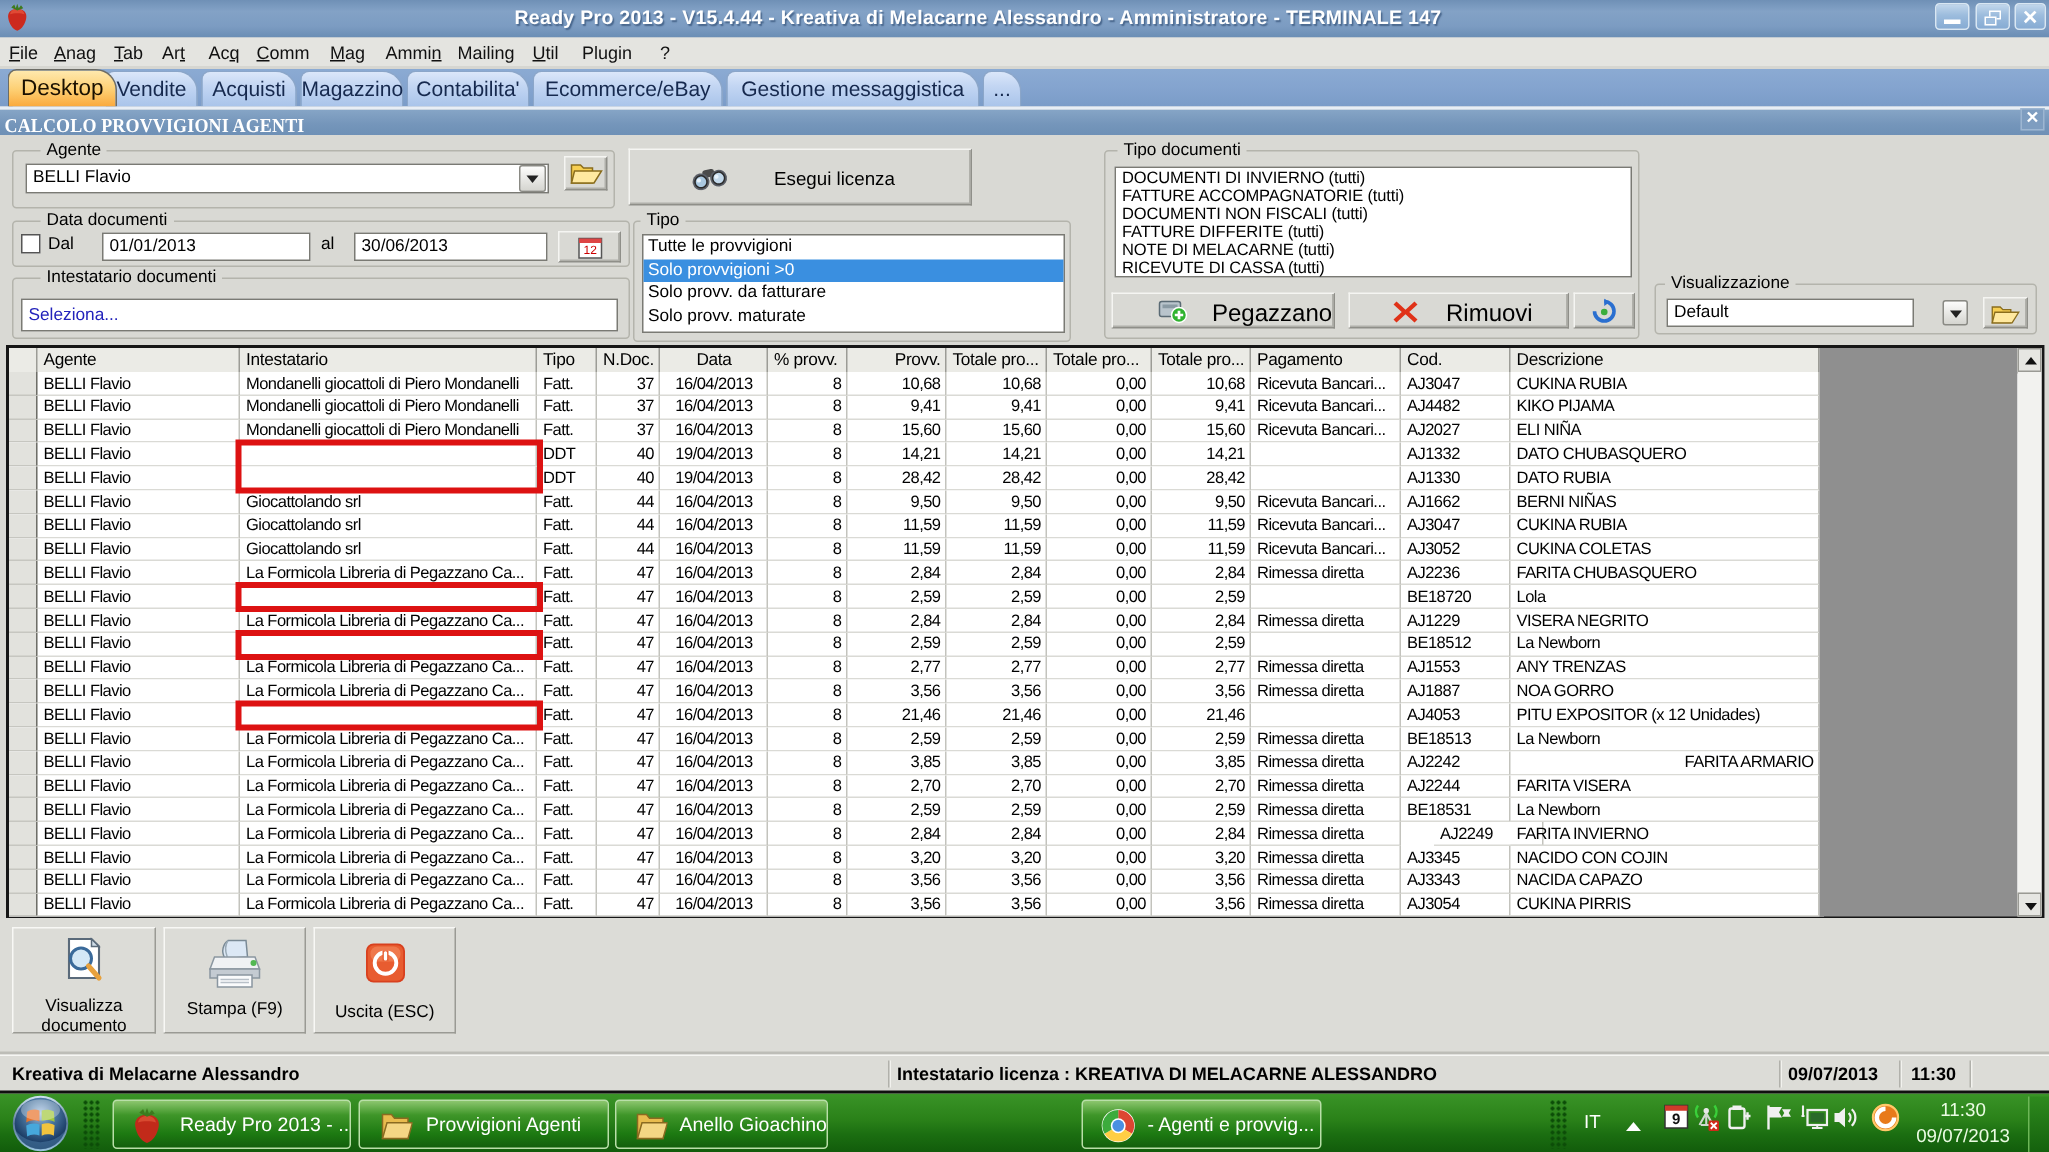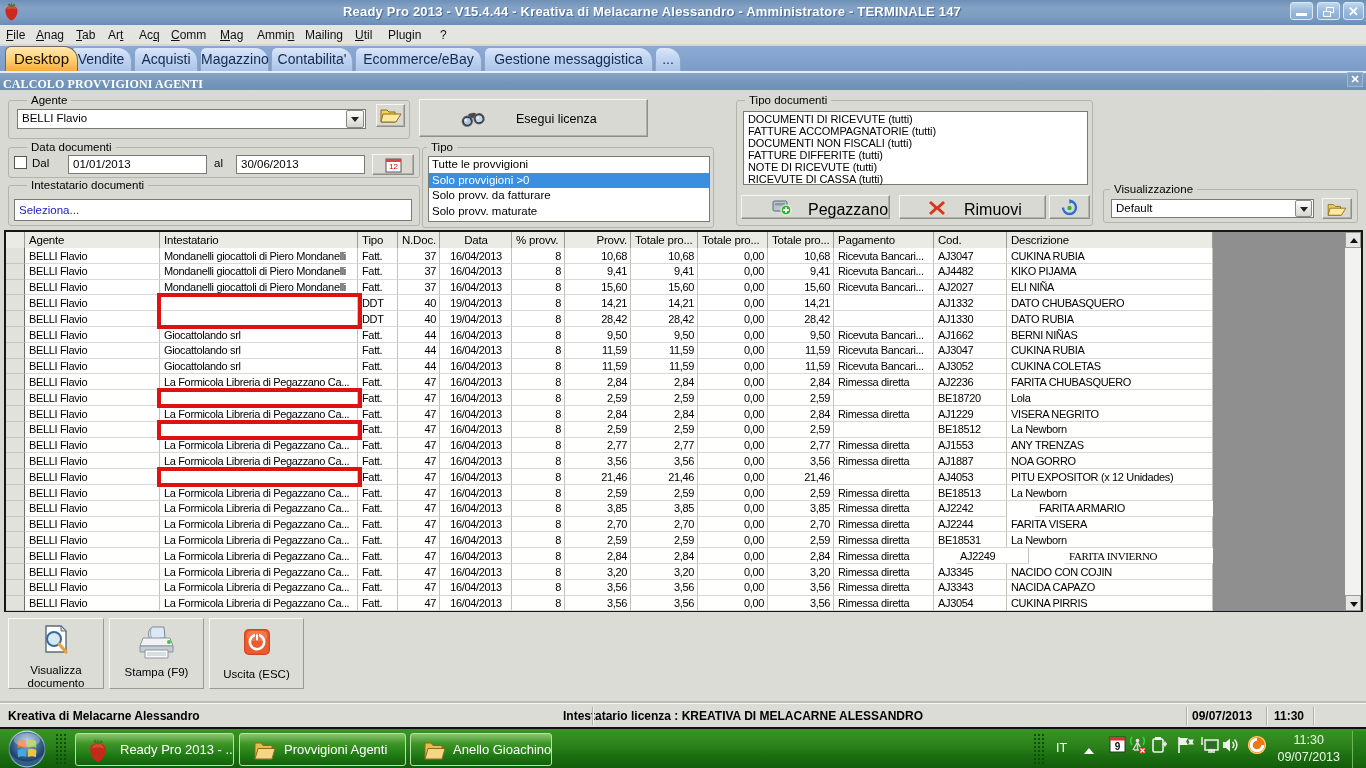--- a/index.html
+++ b/index.html
@@ -158,25 +158,25 @@
  <div style="padding:1px 0 0 3px;height:15.5px">Tutte le provvigioni</div>
  <div style="padding:1px 0 0 3px;height:15.5px;background:#3a8fe0;color:#fff">Solo provvigioni &gt;0</div>
  <div style="padding:1px 0 0 3px;height:15.5px">Solo provv. da fatturare</div>
  <div style="padding:1px 0 0 3px;height:15.5px">Solo provv. maturate</div>
 </div>
 
 <div class="gbox" style="left:736px;top:100px;width:357px;height:126px">
     <span class="glabel" style="left:8px">Tipo documenti</span>
   </div>
 <div class="field" style="left:743px;top:111px;width:345px;height:74px;padding:1px 0 0 0;font-size:11px;line-height:12.1px;letter-spacing:-0.1px">
- <div style="padding-left:4px">DOCUMENTI DI RICEVUTE (tutti)</div>
+ <div style="padding-left:4px">DOCUMENTI DI INVIERNO (tutti)</div>
  <div style="padding-left:4px">FATTURE ACCOMPAGNATORIE (tutti)</div>
  <div style="padding-left:4px">DOCUMENTI NON FISCALI (tutti)</div>
  <div style="padding-left:4px">FATTURE DIFFERITE (tutti)</div>
- <div style="padding-left:4px">NOTE DI RICEVUTE (tutti)</div>
+ <div style="padding-left:4px">NOTE DI MELACARNE (tutti)</div>
  <div style="padding-left:4px">RICEVUTE DI CASSA (tutti)</div>
 </div>
 <div class="btn3d" style="left:741px;top:195px;width:149px;height:24px">
  <svg width="20" height="17" viewBox="0 0 20 17" style="position:absolute;left:30px;top:3px">
   <rect x="1" y="2" width="14" height="10" rx="1.5" fill="#b9c4cc" stroke="#5a6a74"></rect>
   <rect x="3" y="4" width="10" height="2.5" fill="#8a9aa4"></rect>
   <circle cx="14" cy="11" r="5" fill="#2fb32f" stroke="#fff"></circle>
   <path d="M14 8.2 L14 13.8 M11.2 11 L16.8 11" stroke="#fff" stroke-width="1.8"></path>
  </svg>
  <span style="position:absolute;left:66px;top:5px">Pegazzano</span>
@@ -191,21 +191,21 @@
  <svg width="17" height="17" viewBox="0 0 17 17" style="position:absolute;left:11px;top:3px">
   <path d="M8.5 2 A6.5 6.5 0 1 1 2 8.5" fill="none" stroke="#2a6fd0" stroke-width="2.4"></path>
   <path d="M8.5 0 L12 2.5 L8.5 5Z" fill="#2a6fd0"></path>
   <circle cx="8.5" cy="9" r="2.2" fill="#3cae3c"></circle>
  </svg>
 </div>
 
 <div class="gbox" style="left:1103px;top:189px;width:255px;height:34px">
     <span class="glabel" style="left:6px">Visualizzazione</span>
   </div>
-<div class="field" style="left:1111px;top:199px;width:203px;height:19px">Default</div>
+<div class="field" style="left:1111px;top:199px;width:165px;height:19px">Default</div>
 <div class="combo-btn" style="left:1295px;top:200px;width:17px;height:17px"></div>
 <div class="btn3d" style="left:1322px;top:198px;width:30px;height:21px">
  <svg width="20" height="15" viewBox="0 0 22 17" style="position:absolute;left:4px;top:3px">
   <path d="M1 3 L7 3 L9 5 L15 5 L15 15 L1 15 Z" fill="#f7cf52" stroke="#8a6d1d"></path>
   <path d="M3 7 L21 7 L16 15 L1 15 Z" fill="#ffe9a0" stroke="#8a6d1d"></path>
  </svg>
 </div>
 
 <div class="abs" id="grid">
     <div class="hrow">
@@ -487,21 +487,21 @@
       <div class="dcell" style="left:352px;width:40px;">Fatt.</div>
       <div class="dcell" style="left:392px;width:42px;text-align:right">47</div>
       <div class="dcell" style="left:434px;width:72px;text-align:center">16/04/2013</div>
       <div class="dcell" style="left:506px;width:53px;text-align:right">8</div>
       <div class="dcell" style="left:559px;width:66px;text-align:right">3,85</div>
       <div class="dcell" style="left:625px;width:67px;text-align:right">3,85</div>
       <div class="dcell" style="left:692px;width:70px;text-align:right">0,00</div>
       <div class="dcell" style="left:762px;width:66px;text-align:right">3,85</div>
       <div class="dcell" style="left:828px;width:100px;">Rimessa diretta</div>
       <div class="dcell" style="left:928px;width:73px;">AJ2242</div>
-      <div class="dcell" style="left:1029px;width:206px;">FARITA ARMARIO</div>
+      <div class="dcell" style="left:1001px;width:206px;text-align:right;">FARITA ARMARIO</div>
     </div>
     <div class="drow" style="top:284.6px">
       <div class="dcell dhdr" style="left:0;width:19px"></div>
       <div class="dcell" style="left:19px;width:135px;">BELLI Flavio</div>
       <div class="dcell" style="left:154px;width:198px;">La Formicola Libreria di Pegazzano Ca...</div>
       <div class="dcell" style="left:352px;width:40px;">Fatt.</div>
       <div class="dcell" style="left:392px;width:42px;text-align:right">47</div>
       <div class="dcell" style="left:434px;width:72px;text-align:center">16/04/2013</div>
       <div class="dcell" style="left:506px;width:53px;text-align:right">8</div>
       <div class="dcell" style="left:559px;width:66px;text-align:right">2,70</div>
@@ -535,21 +535,21 @@
       <div class="dcell" style="left:352px;width:40px;">Fatt.</div>
       <div class="dcell" style="left:392px;width:42px;text-align:right">47</div>
       <div class="dcell" style="left:434px;width:72px;text-align:center">16/04/2013</div>
       <div class="dcell" style="left:506px;width:53px;text-align:right">8</div>
       <div class="dcell" style="left:559px;width:66px;text-align:right">2,84</div>
       <div class="dcell" style="left:625px;width:67px;text-align:right">2,84</div>
       <div class="dcell" style="left:692px;width:70px;text-align:right">0,00</div>
       <div class="dcell" style="left:762px;width:66px;text-align:right">2,84</div>
       <div class="dcell" style="left:828px;width:100px;">Rimessa diretta</div>
       <div class="dcell" style="left:950px;width:73px;">AJ2249</div>
-      <div class="dcell" style="left:1059px;width:206px;font-family:Liberation Serif, serif;">FARITA INVIERNO</div>
+      <div class="dcell" style="left:1001px;width:206px;">FARITA INVIERNO</div>
     </div>
     <div class="drow" style="top:332px">
       <div class="dcell dhdr" style="left:0;width:19px"></div>
       <div class="dcell" style="left:19px;width:135px;">BELLI Flavio</div>
       <div class="dcell" style="left:154px;width:198px;">La Formicola Libreria di Pegazzano Ca...</div>
       <div class="dcell" style="left:352px;width:40px;">Fatt.</div>
       <div class="dcell" style="left:392px;width:42px;text-align:right">47</div>
       <div class="dcell" style="left:434px;width:72px;text-align:center">16/04/2013</div>
       <div class="dcell" style="left:506px;width:53px;text-align:right">8</div>
       <div class="dcell" style="left:559px;width:66px;text-align:right">3,20</div>
@@ -636,21 +636,21 @@
   <rect x="6" y="5" width="20" height="10" rx="4.5" fill="#f08054" opacity="0.8"></rect>
   <circle cx="16" cy="16" r="7.2" fill="none" stroke="#fff" stroke-width="2.6"></circle>
   <rect x="14" y="7.5" width="4" height="7" fill="#e85c30"></rect>
   <rect x="14.9" y="8.2" width="2.2" height="6.2" rx="1" fill="#fff"></rect>
  </svg>
  <div style="margin-top:8px">Uscita (ESC)</div>
 </div>
 
 <div class="abs" id="statusbar">
 <span class="abs" style="left:8px;top:5px">Kreativa di Melacarne Alessandro</span>
-<span class="abs" style="left:563px;top:5px">Intestatario licenza : KREATIVA DI MELACARNE ALESSANDRO</span>
+<span class="abs" style="left:598px;top:5px">Intestatario licenza : KREATIVA DI MELACARNE ALESSANDRO</span>
 <span class="abs" style="left:1192px;top:5px">09/07/2013</span>
 <span class="abs" style="left:1274px;top:5px">11:30</span>
 <div class="sep" style="left:592px"></div>
 <div class="sep" style="left:1186px"></div>
 <div class="sep" style="left:1266px"></div>
 <div class="sep" style="left:1313px"></div>
 </div>
 
 <div class="abs" id="taskbar">
 
@@ -694,20 +694,31 @@
  </svg>
  <span class="lbl" style="left:44px">Provvigioni Agenti</span>
 </div>
 <div class="tbtn" style="left:410px;width:142px">
  <svg style="position:absolute;left:12px;top:6px" width="22" height="21" viewBox="0 0 22 21">
   <path d="M2 3 L8 3 L10 5.5 L19 5.5 L19 19 L2 19 Z" fill="#e8bb4e" stroke="#8a6a20"></path>
   <path d="M2 19 L5 8.5 L22 8.5 L19 19 Z" fill="#f4d684" stroke="#8a6a20"></path>
  </svg>
  <span class="lbl" style="left:42px">Anello Gioachino</span>
 </div>
+<div class="tbtn" style="left:721px;width:160px">
+ <svg style="position:absolute;left:12px;top:5px" width="23" height="23" viewBox="0 0 24 24">
+  <circle cx="12" cy="12" r="11.5" fill="#fff"></circle>
+  <path d="M12,12 L12,1 A11,11 0 0 1 21.53,17.5 Z" fill="#dd4632"></path>
+  <path d="M12,12 L12,1 A11,11 0 0 1 21.53,17.5 Z" fill="#ffce44" transform="rotate(120,12,12)"></path>
+  <path d="M12,12 L12,1 A11,11 0 0 1 21.53,17.5 Z" fill="#3cab3c" transform="rotate(240,12,12)"></path>
+  <circle cx="12" cy="12" r="5.2" fill="#fff"></circle>
+  <circle cx="12" cy="12" r="4.1" fill="#4a90e2"></circle>
+ </svg>
+ <span class="lbl" style="left:43px">- Agenti e provvig...</span>
+</div>
 
 <div class="grip" style="left:1033px"></div>
 <span class="abs" style="left:1056px;top:12px;color:#fff;font-size:12.5px">IT</span>
 <div class="abs" style="left:1084px;top:14px;border:5px solid transparent;border-bottom:6px solid #fff"></div>
 <svg class="trayico" style="left:1109px;top:7px" width="17" height="17" viewBox="0 0 17 17">
  <rect x="1" y="1" width="15" height="15" fill="#fff" stroke="#333"></rect>
  <rect x="1" y="1" width="15" height="3.5" fill="#d03a2a"></rect>
  <text x="8.5" y="13.5" font-size="10" font-weight="bold" text-anchor="middle" fill="#111" font-family="Liberation Sans">9</text>
 </svg>
 <svg class="trayico" style="left:1128px;top:7px" width="19" height="18" viewBox="0 0 19 18">

